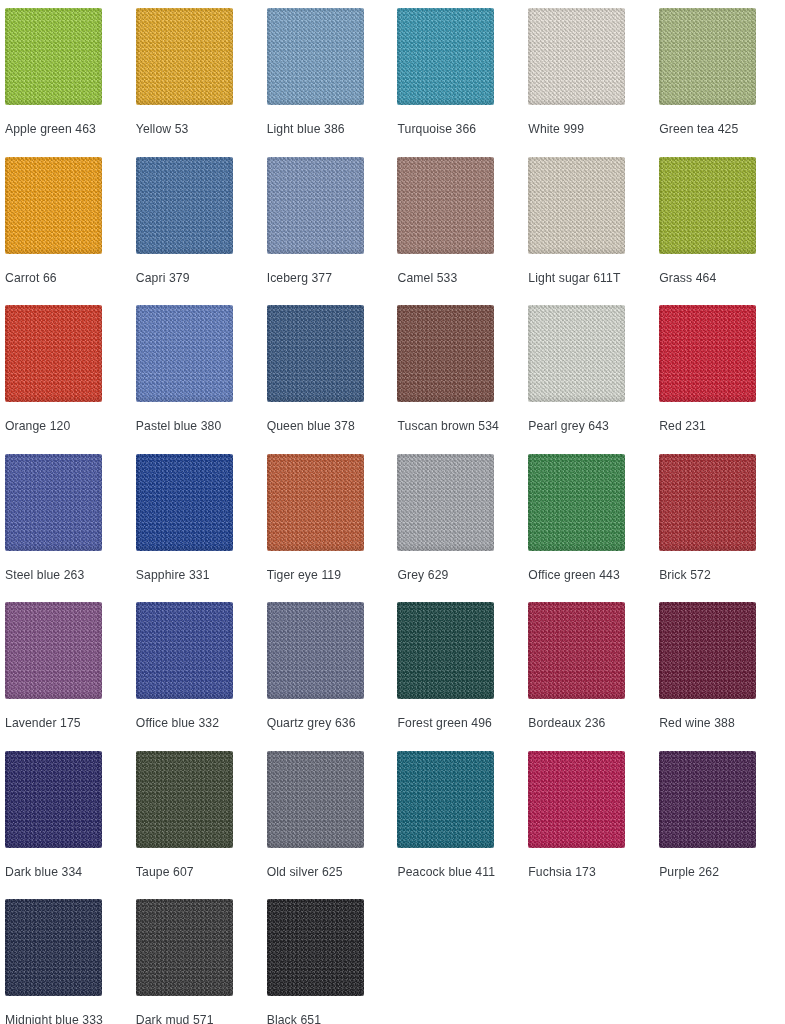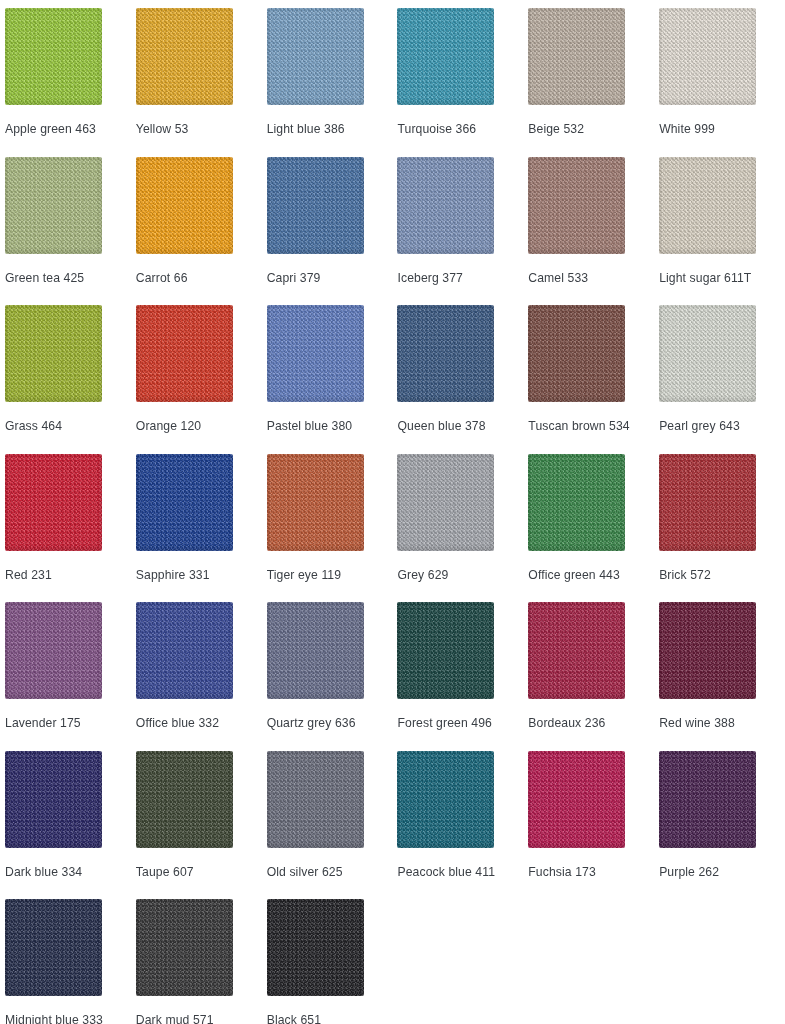--- a/index.html
+++ b/index.html
@@ -127,26 +127,20 @@
       <div class="swatch-label">Light blue 386</div>
     </div>
     <div class="swatch-cell">
       <div class="swatch-chip-wrap">
         <div class="swatch-chip" style="--c: #3C9CB8;"></div>
       </div>
       <div class="swatch-label">Turquoise 366</div>
     </div>
     <div class="swatch-cell">
       <div class="swatch-chip-wrap">
-        <div class="swatch-chip" style="--c: #BFB3A6;"></div>
-      </div>
-      <div class="swatch-label">Beige 532</div>
-    </div>
-    <div class="swatch-cell">
-      <div class="swatch-chip-wrap">
         <div class="swatch-chip" style="--c: #E6E0D7;"></div>
       </div>
       <div class="swatch-label">White 999</div>
     </div>
     <div class="swatch-cell">
       <div class="swatch-chip-wrap">
         <div class="swatch-chip" style="--c: #AEBE86;"></div>
       </div>
       <div class="swatch-label">Green tea 425</div>
     </div>
@@ -217,20 +211,26 @@
       <div class="swatch-label">Pearl grey 643</div>
     </div>
     <div class="swatch-cell">
       <div class="swatch-chip-wrap">
         <div class="swatch-chip" style="--c: #D31F36;"></div>
       </div>
       <div class="swatch-label">Red 231</div>
     </div>
     <div class="swatch-cell">
       <div class="swatch-chip-wrap">
+        <div class="swatch-chip" style="--c: #4C5AA8;"></div>
+      </div>
+      <div class="swatch-label">Steel blue 263</div>
+    </div>
+    <div class="swatch-cell">
+      <div class="swatch-chip-wrap">
         <div class="swatch-chip" style="--c: #1F4398;"></div>
       </div>
       <div class="swatch-label">Sapphire 331</div>
     </div>
     <div class="swatch-cell">
       <div class="swatch-chip-wrap">
         <div class="swatch-chip" style="--c: #C35E3A;"></div>
       </div>
       <div class="swatch-label">Tiger eye 119</div>
     </div>

